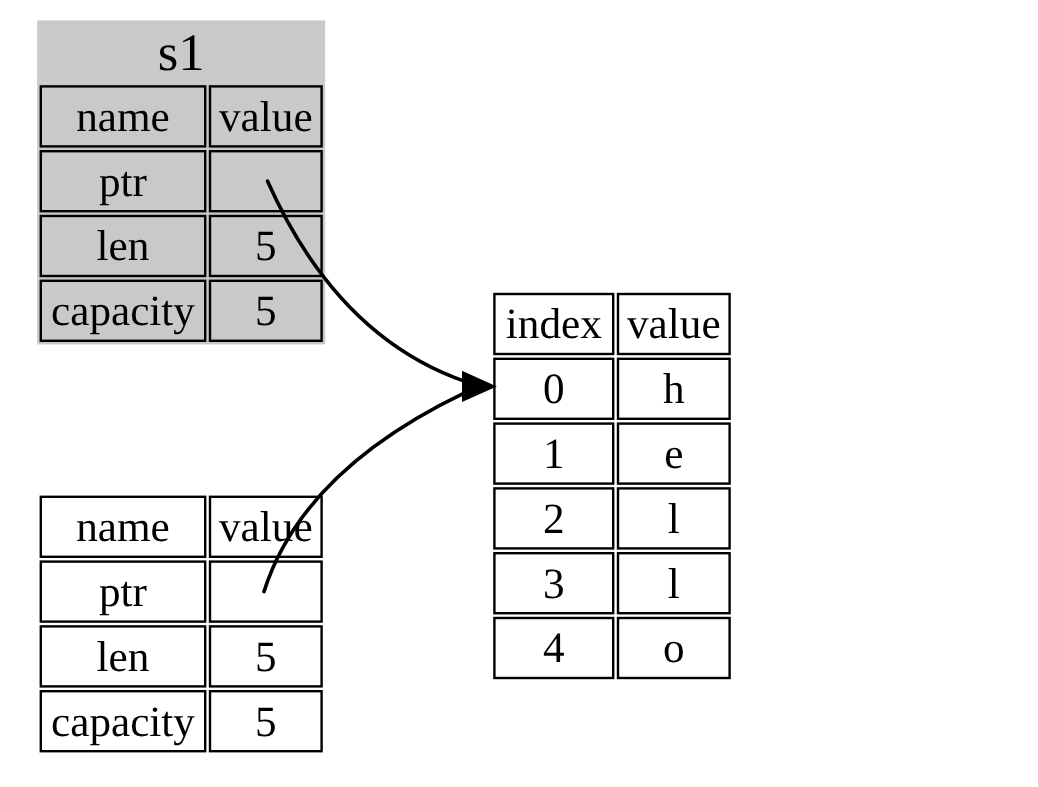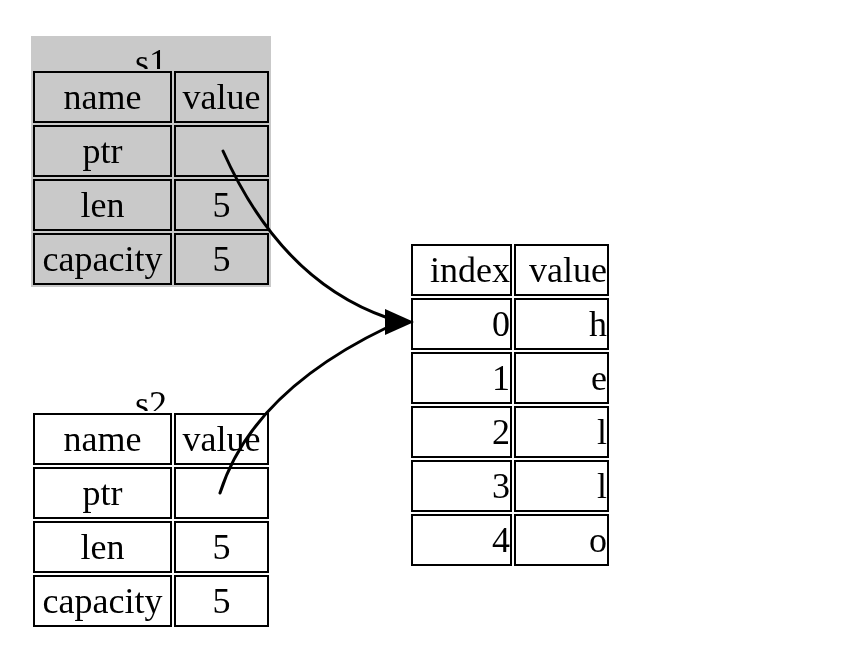--- a/index.html
+++ b/index.html
@@ -34,34 +34,33 @@
   
   #s1-table { left: 31px; top: 69px; background: #c9c9c9; }
   #s1-table .cell { background: #c9c9c9; }
 
   
   #s2-table { left: 31px; top: 411px; background: #ffffff; }
   #s2-table .cell { background: #ffffff; }
 
   
   #heap-table { left: 409px; top: 242px; background: #ffffff; }
-  #heap-table .cell { background: #ffffff; text-align: right; }
+  #heap-table .cell { background: #ffffff; }
 
   .col-name  { width: 135px; }
   .col-val   { width: 91px; }
   .col-index { width: 97px; }
 
   
   .tbl-title {
     position: absolute;
     display: flex;
     align-items: center;
     justify-content: center;
-    font-size: 36px;
-    margin-top: 19px;
+    font-size: 44px;
   }
   #s1-title {
     left: 31px; top: 17px; width: 240px; height: 52px;
     background: #c9c9c9;
   }
   #s2-title {
     left: 31px; top: 361px; width: 240px; height: 48px;
     background: #ffffff;
   }
 
@@ -94,23 +93,20 @@
     <div class="row">
       <div class="cell col-name">len</div>
       <div class="cell col-val">5</div>
     </div>
     <div class="row">
       <div class="cell col-name">capacity</div>
       <div class="cell col-val">5</div>
     </div>
   </div>
 
-  <div id="s2-title" class="tbl-title">
-    <span>s2</span>
-  </div>
 
   <div id="s2-table" class="tbl">
     <div class="row">
       <div class="cell col-name">name</div>
       <div class="cell col-val">value</div>
     </div>
     <div class="row">
       <div class="cell col-name">ptr</div>
       <div class="cell col-val"></div>
     </div>

